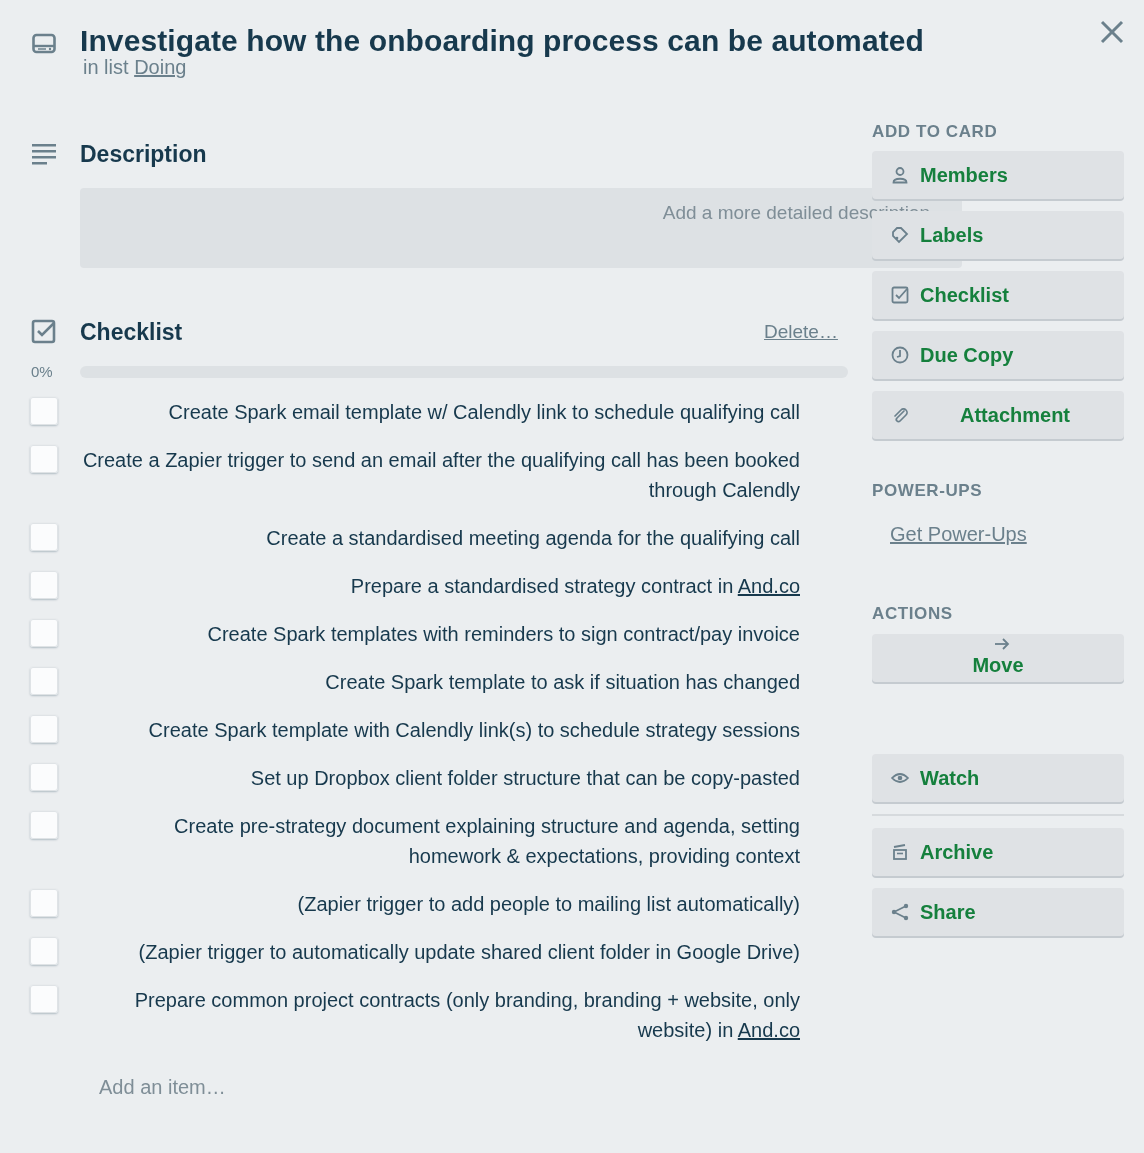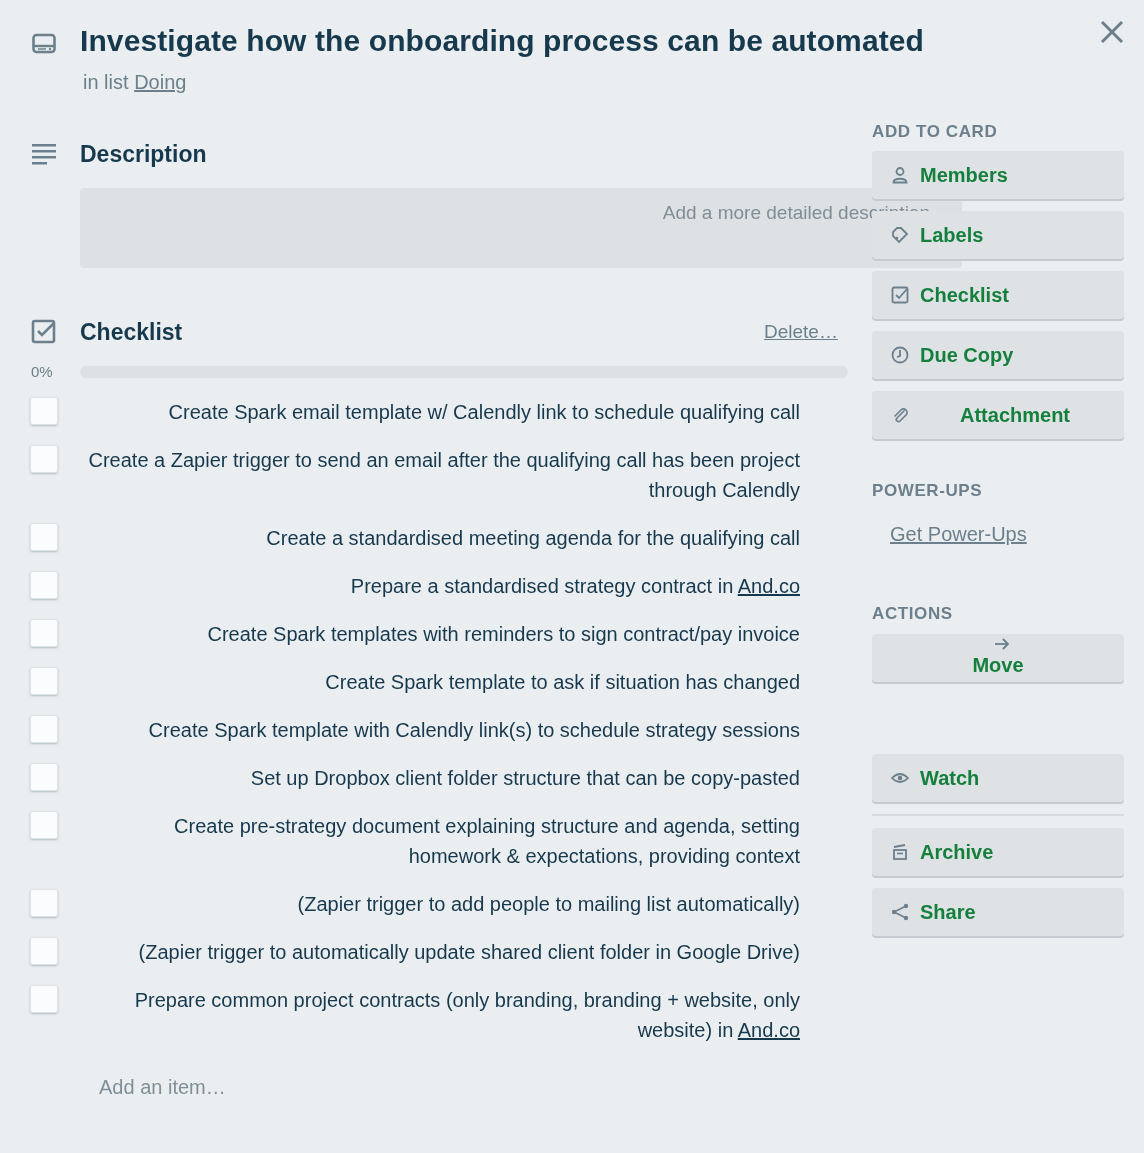--- a/index.html
+++ b/index.html
@@ -13,21 +13,21 @@
   .page { position: relative; width: 1144px; height: 1153px; text-align: right; }
 
   
   .header-icon { position: absolute; left: 32px; top: 32px; width: 24px; height: 24px; }
   .card-title {
     position: absolute; left: 80px; top: 24px;
     font-size: 30px; font-weight: bold; color: #17394d; letter-spacing: 0.1px;
     white-space: nowrap;
   }
   .in-list {
-    position: absolute; left: 83px; top: 71px;
+    position: absolute; left: 83px; top: 56px;
     font-size: 20px; color: #6b808c;
   }
   .in-list a { color: #6b808c; text-decoration: underline; cursor: pointer; }
   .close-btn {
     position: absolute; left: 1096px; top: 16px; width: 32px; height: 32px;
     cursor: pointer; display: flex; align-items: center; justify-content: center;
   }
 
   
   .section-icon { position: absolute; width: 26px; height: 26px; }
@@ -149,21 +149,21 @@
     <div class="progress-fill"></div>
   </div>
 
   <div class="items">
     <div class="item" style="height:48px">
       <span class="cb"></span>
       <span class="txt">Create Spark email template w/ Calendly link to schedule qualifying call</span>
     </div>
     <div class="item" style="height:78px">
       <span class="cb"></span>
-      <span class="txt">Create a Zapier trigger to send an email after the qualifying call has been project through Calendly</span>
+      <span class="txt">Create a Zapier trigger to send an email after the qualifying call has been booked through Calendly</span>
     </div>
     <div class="item" style="height:48px">
       <span class="cb"></span>
       <span class="txt">Create a standardised meeting agenda for the qualifying call</span>
     </div>
     <div class="item" style="height:48px">
       <span class="cb"></span>
       <span class="txt"><span>Prepare a standardised strategy contract in </span><a>And.co</a></span>
     </div>
     <div class="item" style="height:48px">

